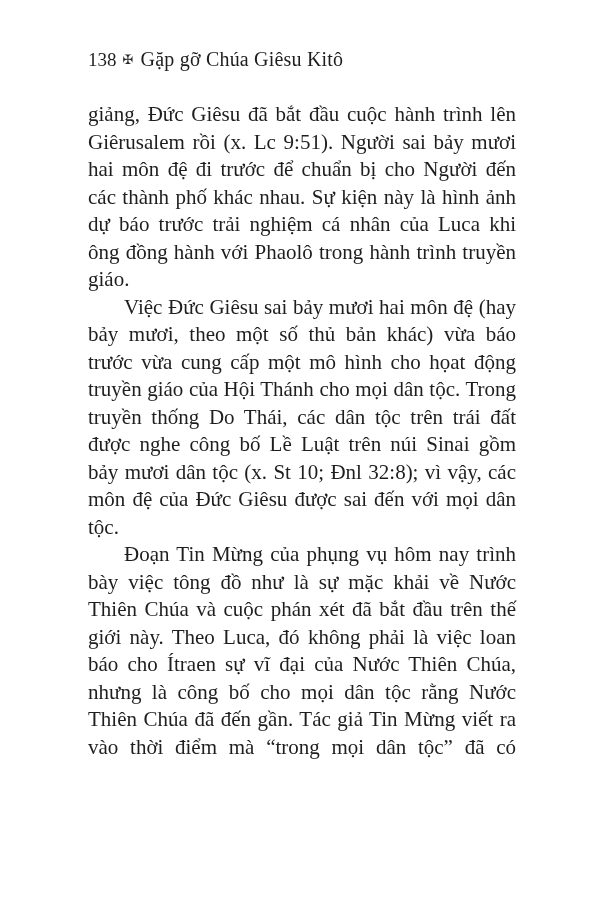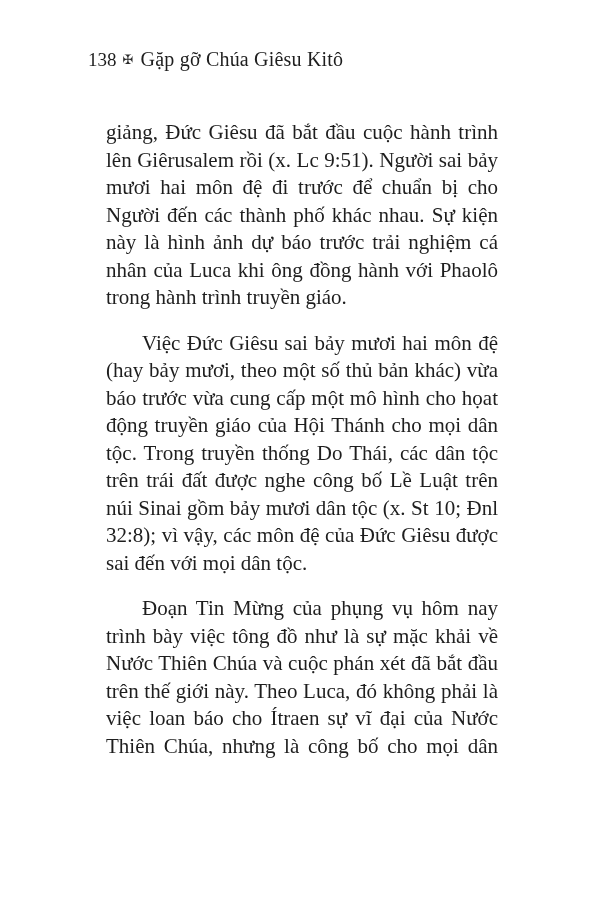--- a/index.html
+++ b/index.html
@@ -35,21 +35,21 @@
   }
   .bodytext {
     position: absolute;
     top: 101px;
     left: 88px;
     width: 428px;
     font-size: 21px;
     line-height: 27.5px;
     text-align: justify;
   }
-  .bodytext p { margin: 18px; }
+  .bodytext p { margin: 0; }
   .bodytext p.indent { text-indent: 36px; }
   .ornament {
     position: absolute;
     left: 0;
     top: 851px;
     width: 601px;
     height: 56px;
     display: block;
   }
   .bottombar {

